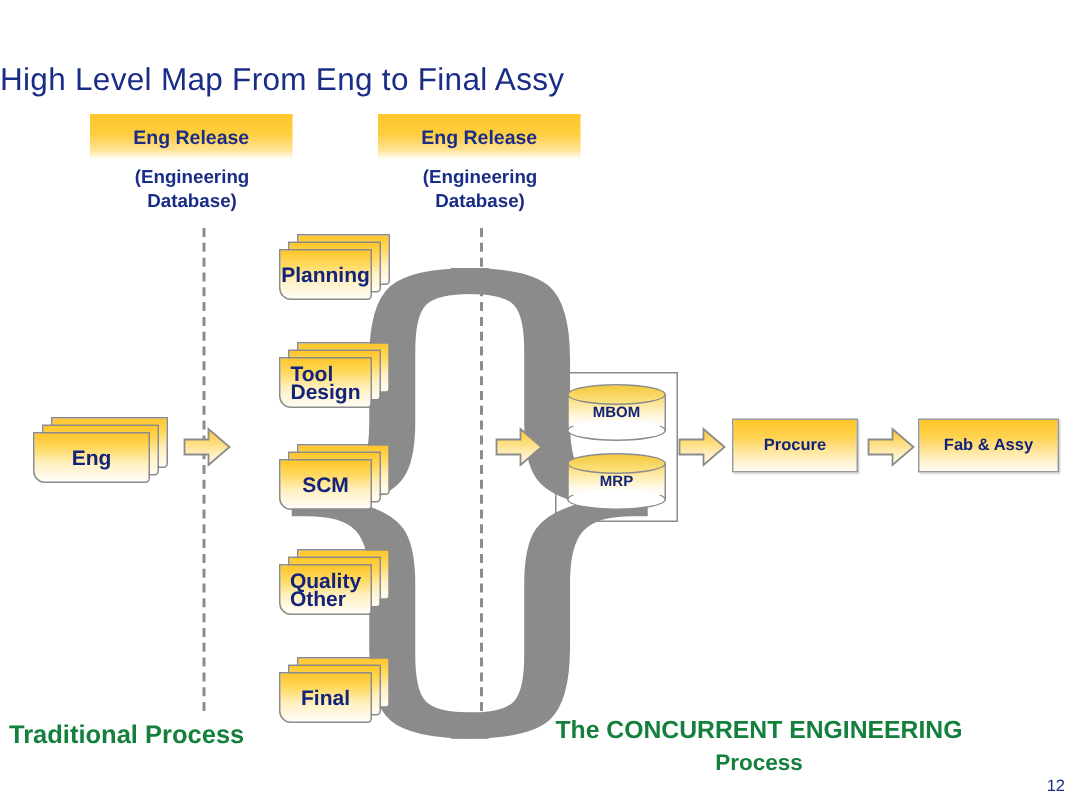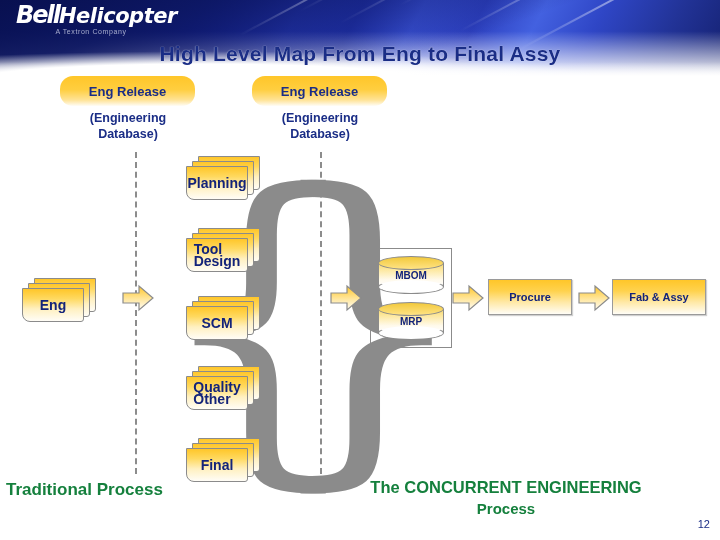--- a/index.html
+++ b/index.html
@@ -61,23 +61,22 @@
   .logo-sub {
     color: #d8dcf0; font-size: 7px; letter-spacing: 0.6px;
     text-align: center; margin-top: 1px; width: 150px;
     font-family: "Liberation Sans", sans-serif;
     opacity: 0.75;
   }
 
   
   .slide-title {
     position: absolute; left: 0; top: 42px; width: 720px;
-    text-align: center;
     color: #1a2d86;
-    font-size: 21px; font-weight: bold;
+    font-size: 21px; font-weight: normal;
     letter-spacing: 0.2px;
     text-shadow: 0 0 1px rgba(255,255,255,0.9);
   }
 
   
   .goldbox {
     position: absolute;
     background: linear-gradient(to bottom, #ffc629 0%, #ffd24d 32%, #ffe9a8 66%, #fffdf6 100%);
     border: 1px solid #9a9a9a;
     color: #13237a;
@@ -86,21 +85,21 @@
     text-align: center;
     font-size: 11px;
     box-shadow: 1px 1px 1px rgba(120,120,120,0.35);
   }
 
   
   .rel-bar {
     position: absolute;
     background: linear-gradient(to bottom, #ffc629 0%, #ffce3f 45%, #ffe396 80%, #fffdf7 100%);
     color: #1a2d86; font-weight: bold; font-size: 13px;
-    display:flex; align-items:center; justify-content:center;border-radius:13px;
+    display:flex; align-items:center; justify-content:center;
   }
   .rel-sub {
     position: absolute; color: #1a2d86; font-weight: bold;
     font-size: 12.5px; line-height: 16px; text-align: center;
   }
 
   
   .vdash {
     position: absolute; width: 0; border-left: 2px dashed #8c8c8c;
   }
@@ -179,38 +178,20 @@
   .pagenum {
     position: absolute; right: 10px; top: 518px;
     color: #1a2d86; font-weight: normal; font-size: 11px;
   }
 </style>
 </head>
 <body>
 
 <div id="slide">
 
-  <div class="banner">
-    <div class="banner-fade"></div>
-    <div class="streak" style="left:300px; top:10px; width:300px;"></div>
-    <div class="streak" style="left:340px; top:22px; width:340px;"></div>
-    <div class="streak" style="left:400px; top:4px;  width:280px;"></div>
-    <div class="streak" style="left:460px; top:30px; width:240px;"></div>
-    <div class="streak" style="left:520px; top:48px; width:200px;"></div>
-    <div class="streak" style="left:240px; top:34px; width:220px;"></div>
-    <div class="white-wash"></div>
-    <div class="white-bottom"></div>
-
-    <div class="logo">
-      <div class="logo-main">
-        <span class="logo-bell">Bell</span><span>Helicopter</span>
-      </div>
-      <div class="logo-sub">A Textron Company</div>
-    </div>
-  </div>
 
   <div class="slide-title">High Level Map From Eng to Final Assy</div>
 
   <div class="rel-bar" style="left:60px; top:76px; width:135px; height:30px;">
     <span>Eng Release</span>
   </div>
   <div class="rel-sub" style="left:48px; top:110px; width:160px;">
     <div>(Engineering</div>
     <div>Database)</div>
   </div>
@@ -219,21 +200,21 @@
     <span>Eng Release</span>
   </div>
   <div class="rel-sub" style="left:240px; top:110px; width:160px;">
     <div>(Engineering</div>
     <div>Database)</div>
   </div>
 
   <div class="vdash" style="left:135px; top:152px; height:322px;"></div>
   <div class="vdash" style="left:320px; top:152px; height:322px;"></div>
 
-  <div class="docstack" style="left:22px; top:288px; width:62px; height:34px;">
+  <div class="docstack" style="left:22px; top:288px; width:78px; height:34px;">
     <div class="sheet s3"></div>
     <div class="sheet s2"></div>
     <div class="sheet s1"></div>
     <div class="label">Eng</div>
   </div>
 
   <div class="arrow" style="left:122px; top:284px;">
     <svg width="32" height="28" viewBox="0 0 32 28">
       <defs>
           <linearGradient id="ag1" x1="0" y1="0" x2="0" y2="1">

